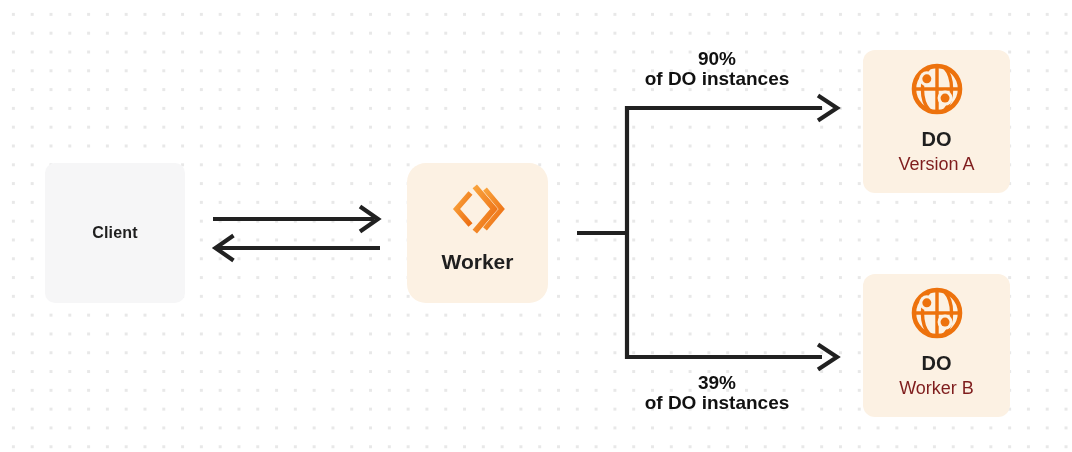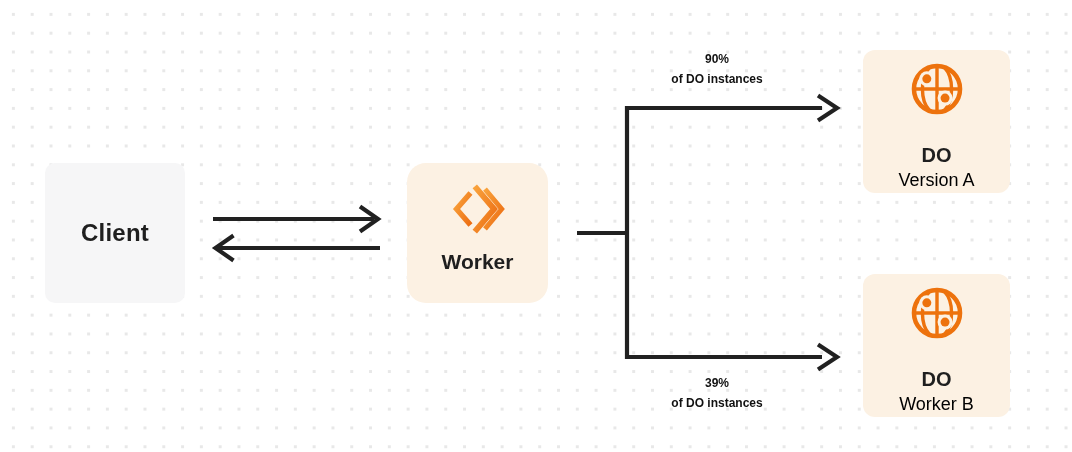--- a/index.html
+++ b/index.html
@@ -17,39 +17,39 @@
   .conn path{fill:none;stroke:var(--line_dark,#212121);stroke-width:4.2;stroke-linejoin:miter;}
   .node{
     position:absolute;display:flex;flex-direction:column;align-items:center;
     box-sizing:border-box;
   }
   .client-node{
     left:45px;top:163px;width:140px;height:140px;
     background:var(--client_gray,#f6f6f7);border-radius:10px;
     justify-content:center;
   }
-  .client-label{font-size:24px;font-weight:700;color:var(--text_dark,#1f1f1f);letter-spacing:.2px;}
+  .client-label{font-size:16px;font-weight:700;color:var(--text_dark,#1f1f1f);letter-spacing:.2px;}
   .worker-node{
     left:407px;top:163px;width:141px;height:140px;
     background:var(--node_cream,#fcf1e3);border-radius:19px;
     justify-content:flex-start;padding-top:17px;
   }
   .worker-label{font-size:21px;font-weight:700;color:var(--text_dark,#1f1f1f);margin-top:12px;}
   .do-node{
     width:147px;height:143px;
     background:var(--node_cream,#fcf1e3);border-radius:12px;
     justify-content:flex-start;padding-top:9px;
   }
   .do-a{left:863px;top:50px;}
   .do-b{left:863px;top:274px;}
-  .do-title{font-size:20px;font-weight:700;color:var(--text_dark,#1f1f1f);margin-top:26px;line-height:1;}
-  .do-subtitle{font-size:18px;font-weight:400;color:#000000;margin-top:6px;line-height:1;}
+  .do-title{font-size:20px;font-weight:700;color:var(--text_dark,#1f1f1f);margin-top:10px;line-height:1;}
+  .do-subtitle{font-size:18px;font-weight:400;color:#7f1d1d;margin-top:6px;line-height:1;}
   .split-label{
     position:absolute;width:180px;left:627px;
-    text-align:center;font-size:12px;font-weight:700;line-height:20px;color:#111;
+    text-align:center;font-size:19px;font-weight:700;line-height:20px;color:#111;
   }
   .split-top{top:49px;}
   .split-bottom{top:373px;}
   .icon svg{display:block;}
   .stop-light{stop-color:var(--accent_orange_light,#f9a33c);}
   .stop-dark{stop-color:var(--accent_orange_dark,#ec6d13);}
   .globe-stroke{fill:none;stroke:var(--globe_orange,#ed720d);}
   .globe-dot{fill:var(--globe_orange,#ed720d);}
   .globe-halo{fill:var(--node_cream,#fcf1e3);}
 </style>

